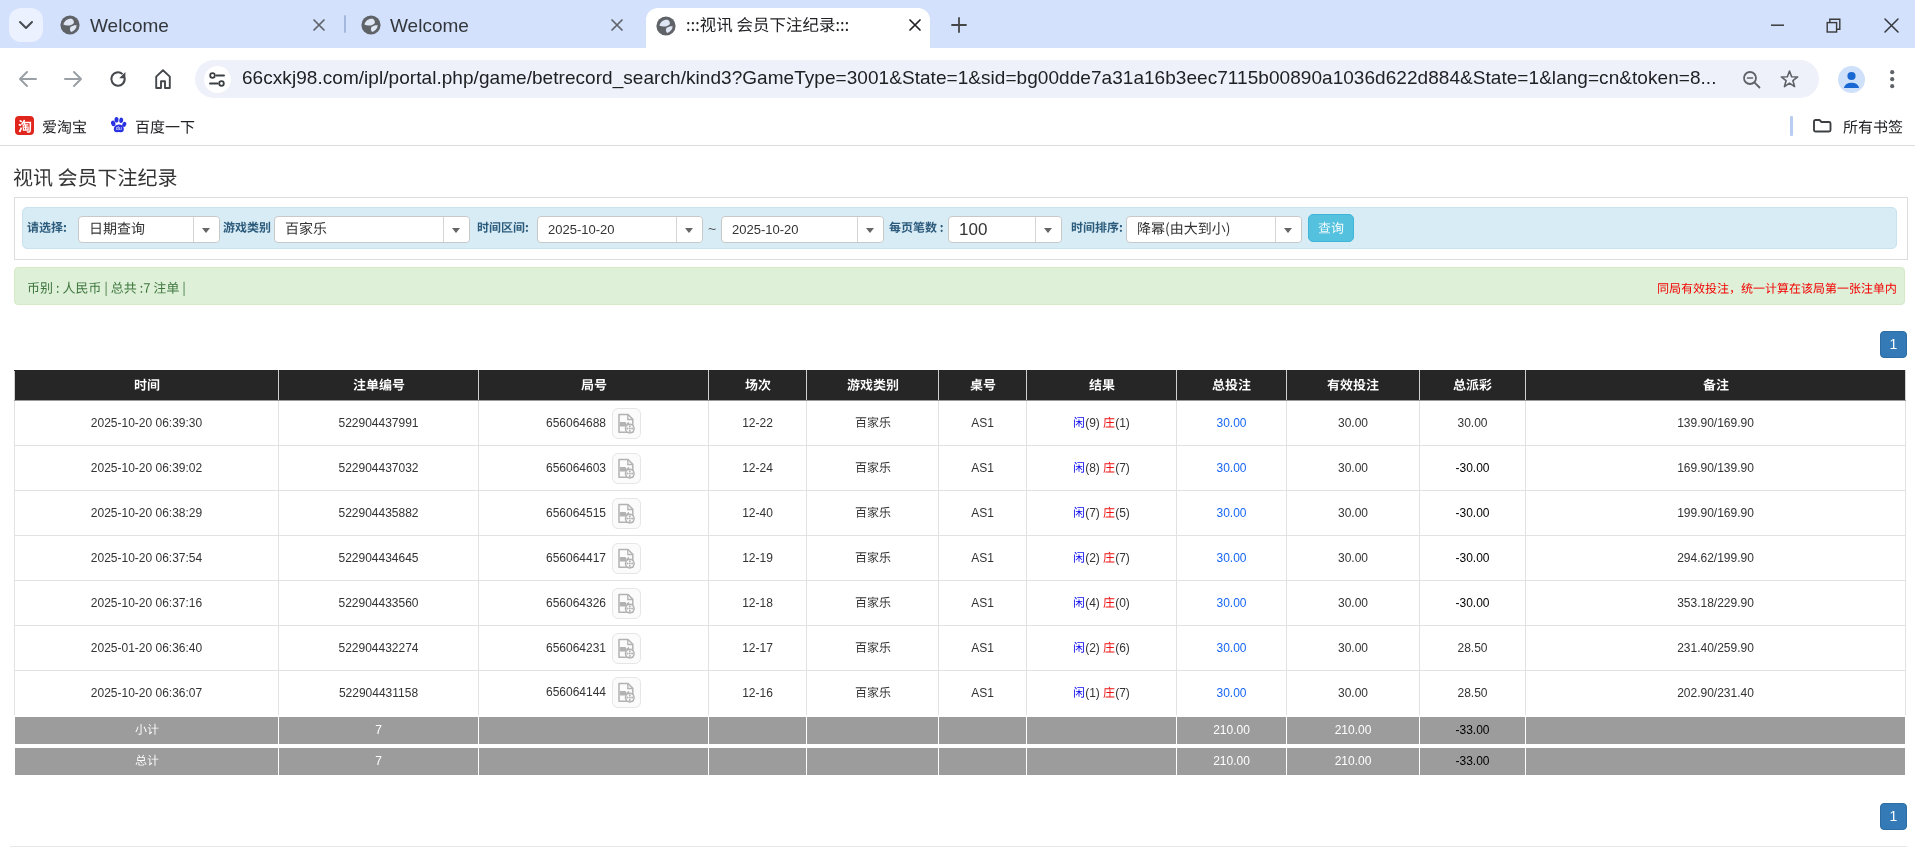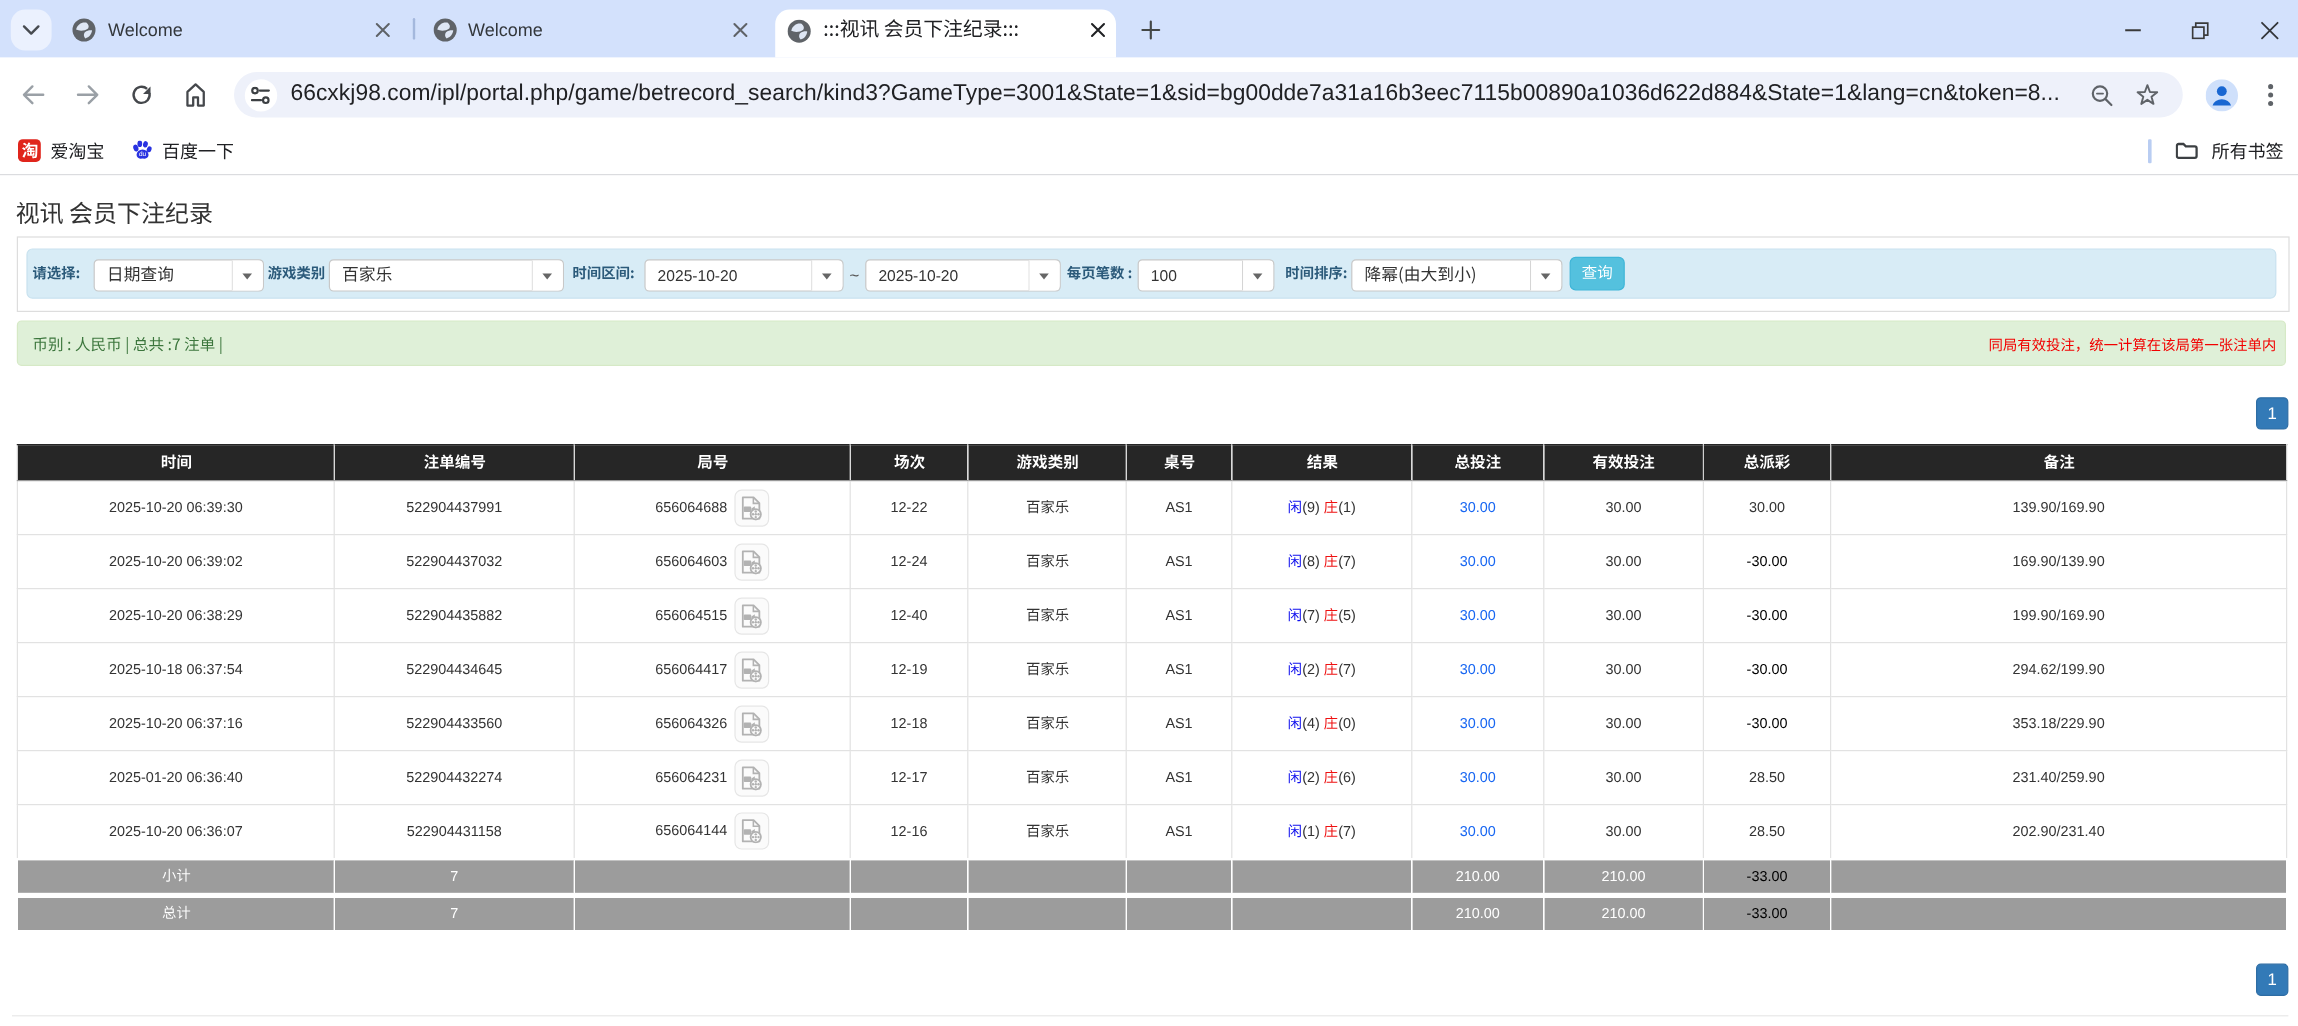--- a/index.html
+++ b/index.html
@@ -4,21 +4,21 @@
 html,body{width:1915px;height:855px;overflow:hidden;background:#fff;
  font-family:"Liberation Sans",sans-serif;}
 .abs{position:absolute}
 svg.zt{display:inline-block;fill:currentColor}
 .tabbar{position:absolute;left:0;top:0;width:1915px;height:48px;background:#d3e1fc}
 .toolbar{position:absolute;left:0;top:48px;width:1915px;height:60px;background:#fff}
 .bookbar{position:absolute;left:0;top:108px;width:1915px;height:38px;background:#fff;border-bottom:1px solid #dbdcdf}
 .tab-active{position:absolute;left:646px;top:8px;width:284px;height:40px;background:#fff;border-radius:12px 12px 0 0}
 .pill{position:absolute;left:195px;top:60px;width:1624px;height:38px;background:#eef1fa;border-radius:19px}
 .urltxt{position:absolute;left:242px;top:48px;height:60px;line-height:60px;font-size:19px;letter-spacing:0.05px;color:#202124;white-space:nowrap;overflow:hidden;width:1478px}
-.ttext{font-size:15px;color:#33373b;position:absolute;top:2px;height:48px;line-height:48px}
+.ttext{font-size:19px;color:#33373b;position:absolute;top:2px;height:48px;line-height:48px}
 .well{position:absolute;left:22px;top:207px;width:1875px;height:42px;background:#d8ecf6;border:1px solid #c9e2ef;border-radius:5px}
 .wellwrap{position:absolute;left:14px;top:197px;width:1894px;height:63px;border:1px solid #ddd;background:#fff}
 .greenbar{position:absolute;left:14px;top:267px;width:1891px;height:38px;background:#dff0d8;border:1px solid #d6e9c6;border-radius:4px}
 .combo{position:absolute;height:27px;background:#fff;border:1px solid #c8c8c8;border-radius:4px}
 .combo .arr{position:absolute;right:0;top:0;width:26px;height:100%;border-left:1px solid #d5d5d5;border-radius:0 4px 4px 0;background:#fff}
 .combo .tri{position:absolute;right:9px;top:11px;width:0;height:0;border-left:4px solid transparent;border-right:4px solid transparent;border-top:5px solid #666}
 .combo .val{position:absolute;left:10px;top:0;height:25px;line-height:25px;font-size:14px;color:#333;white-space:nowrap}
 .flabel{position:absolute;top:209px;height:38px;line-height:38px;color:#2b5a7a;font-weight:bold;font-size:12px}
 .qbtn{position:absolute;left:1308px;top:214px;width:46px;height:28px;background:#54c1de;border:1px solid #3fb6d8;border-radius:5px;text-align:center;line-height:26px}
 .pgbtn{position:absolute;width:27px;height:27px;background:#337ab7;border:1px solid #2e6da4;border-radius:4px;color:#fff;font-size:14px;text-align:center;line-height:25px}
@@ -355,21 +355,21 @@
 <div class="flabel" style="left:889px"><svg class="zt" style="width:54.6px;height:13.2px;vertical-align:-2.4px;" viewBox="0 -900 4552 1100">
       <g transform="scale(1,-1)">
         <use href="#b6BCF" x="0"></use>
         <use href="#b9875" x="1000"></use>
         <use href="#b7B14" x="2000"></use>
         <use href="#b6570" x="3000"></use>
         <use href="#b3A" x="4227"></use>
       </g>
     </svg></div>
 <div class="combo" style="left:948px;top:216px;width:114px">
-    <div class="val" style="left:10px"><span style="font-size:13px;color:#333">100</span></div>
+    <div class="val" style="left:10px"><span style="font-size:17px;color:#333">100</span></div>
     <div class="arr">
       <div class="tri"></div>
     </div>
   </div>
 <div class="flabel" style="left:1071px"><svg class="zt" style="width:51.9px;height:13.2px;vertical-align:-2.4px;" viewBox="0 -900 4325 1100">
       <g transform="scale(1,-1)">
         <use href="#b65F6" x="0"></use>
         <use href="#b95F4" x="1000"></use>
         <use href="#b6392" x="2000"></use>
         <use href="#b5E8F" x="3000"></use>
@@ -639,21 +639,21 @@
             <g transform="scale(1,-1)">
               <use href="#r5E84" x="0"></use>
             </g>
           </svg>(5)</td>
         <td><span class="blue">30.00</span></td>
         <td>30.00</td>
         <td><span class="red">-30.00</span></td>
         <td>199.90/169.90</td>
       </tr>
       <tr class="dr">
-        <td>2025-10-18 06:37:54</td>
+        <td>2025-10-20 06:37:54</td>
         <td>522904434645</td>
         <td>656064417<span class="vicon"><svg width="21" height="21" viewBox="0 0 21 21" fill="none" style="position:absolute;left:3px;top:4px">
               <path d="M3 1.5 H12 L16.8 6.3 V19.2 H3 Z" stroke="#b2b2b2" stroke-width="1.5" fill="none" stroke-linejoin="round"></path>
               <path d="M11.8 1.8 V6.5 H16.6" stroke="#b2b2b2" stroke-width="1.3" fill="none"></path>
               <path d="M4.6 9 h4.6 a0.8 0.8 0 0 1 0.8 0.8 v3 a0.8 0.8 0 0 1 -0.8 0.8 h-4.6 a0.8 0.8 0 0 1 -0.8 -0.8 v-3 a0.8 0.8 0 0 1 0.8 -0.8 Z M10.2 10.7 l2.8-1.9 v4.9 l-2.8-1.9 Z" fill="#b2b2b2"></path>
               <circle cx="13.8" cy="15.6" r="4.3" fill="#fbfbfb" stroke="#b2b2b2" stroke-width="1.5"></circle>
               <circle cx="13.8" cy="15.6" r="1.0" fill="#b2b2b2"></circle>
               <circle cx="13.8" cy="13.3" r="1.0" fill="#b2b2b2"></circle>
               <circle cx="13.8" cy="17.9" r="1.0" fill="#b2b2b2"></circle>
               <circle cx="11.5" cy="15.6" r="1.0" fill="#b2b2b2"></circle>

